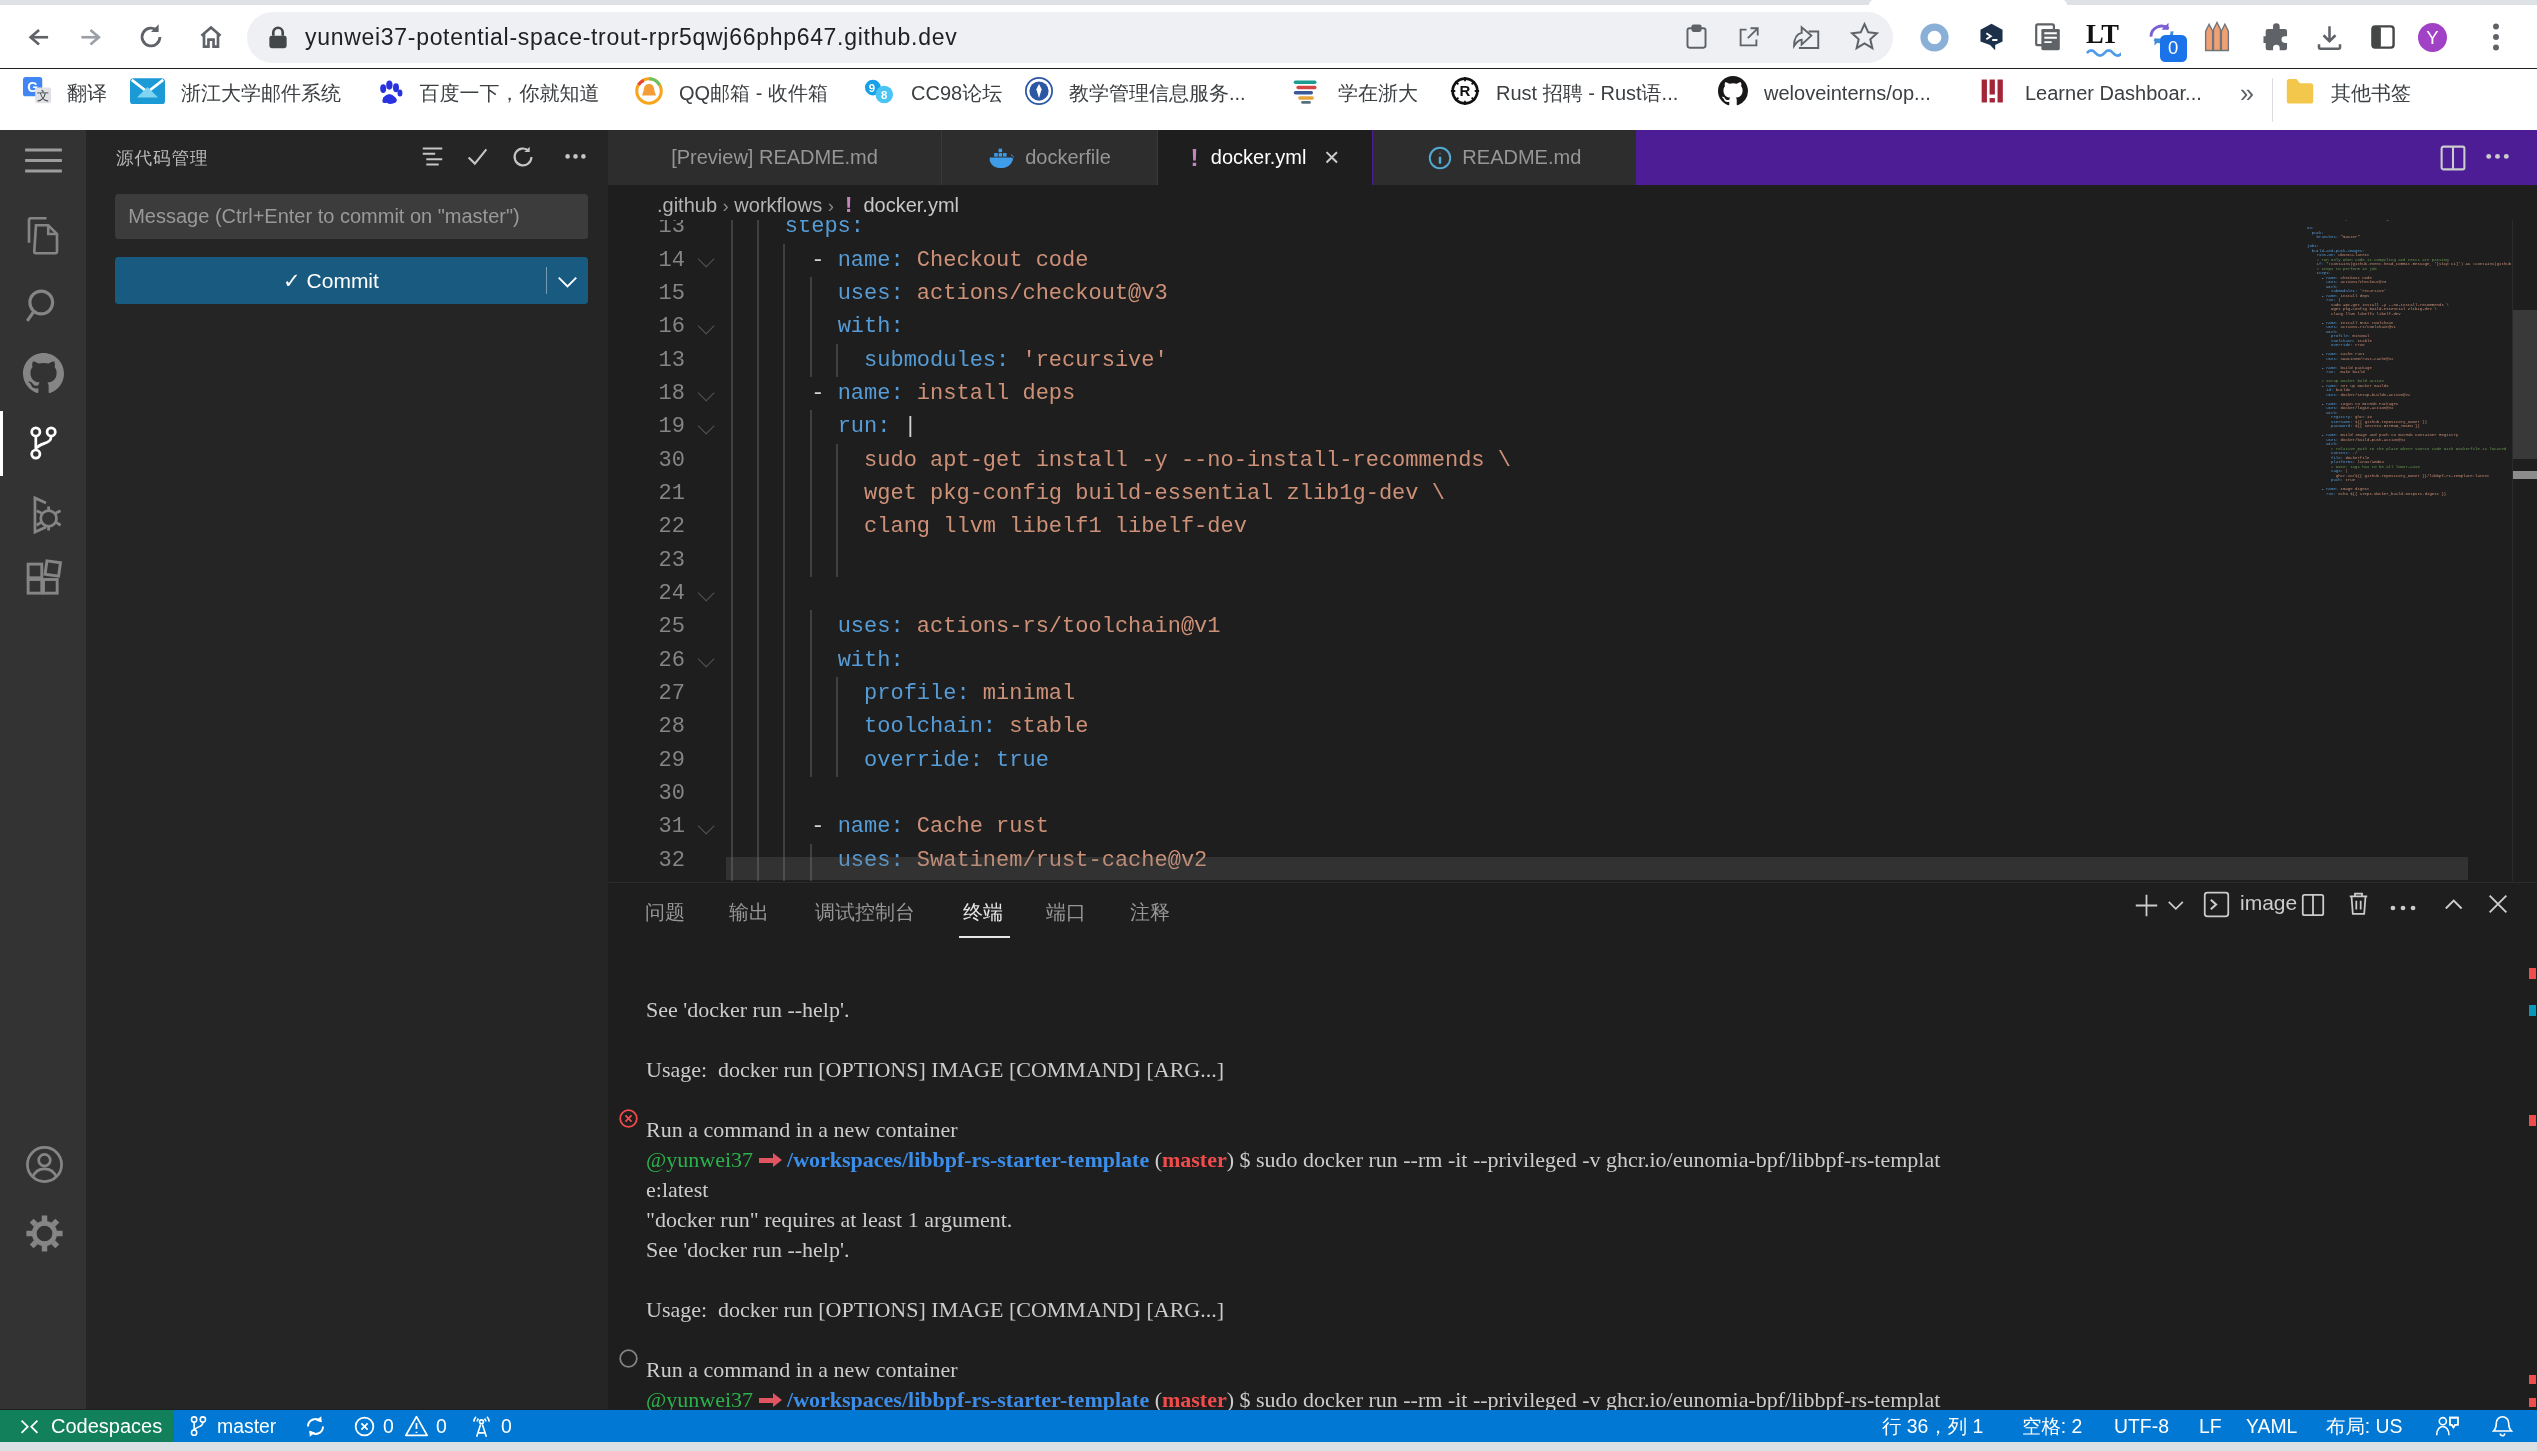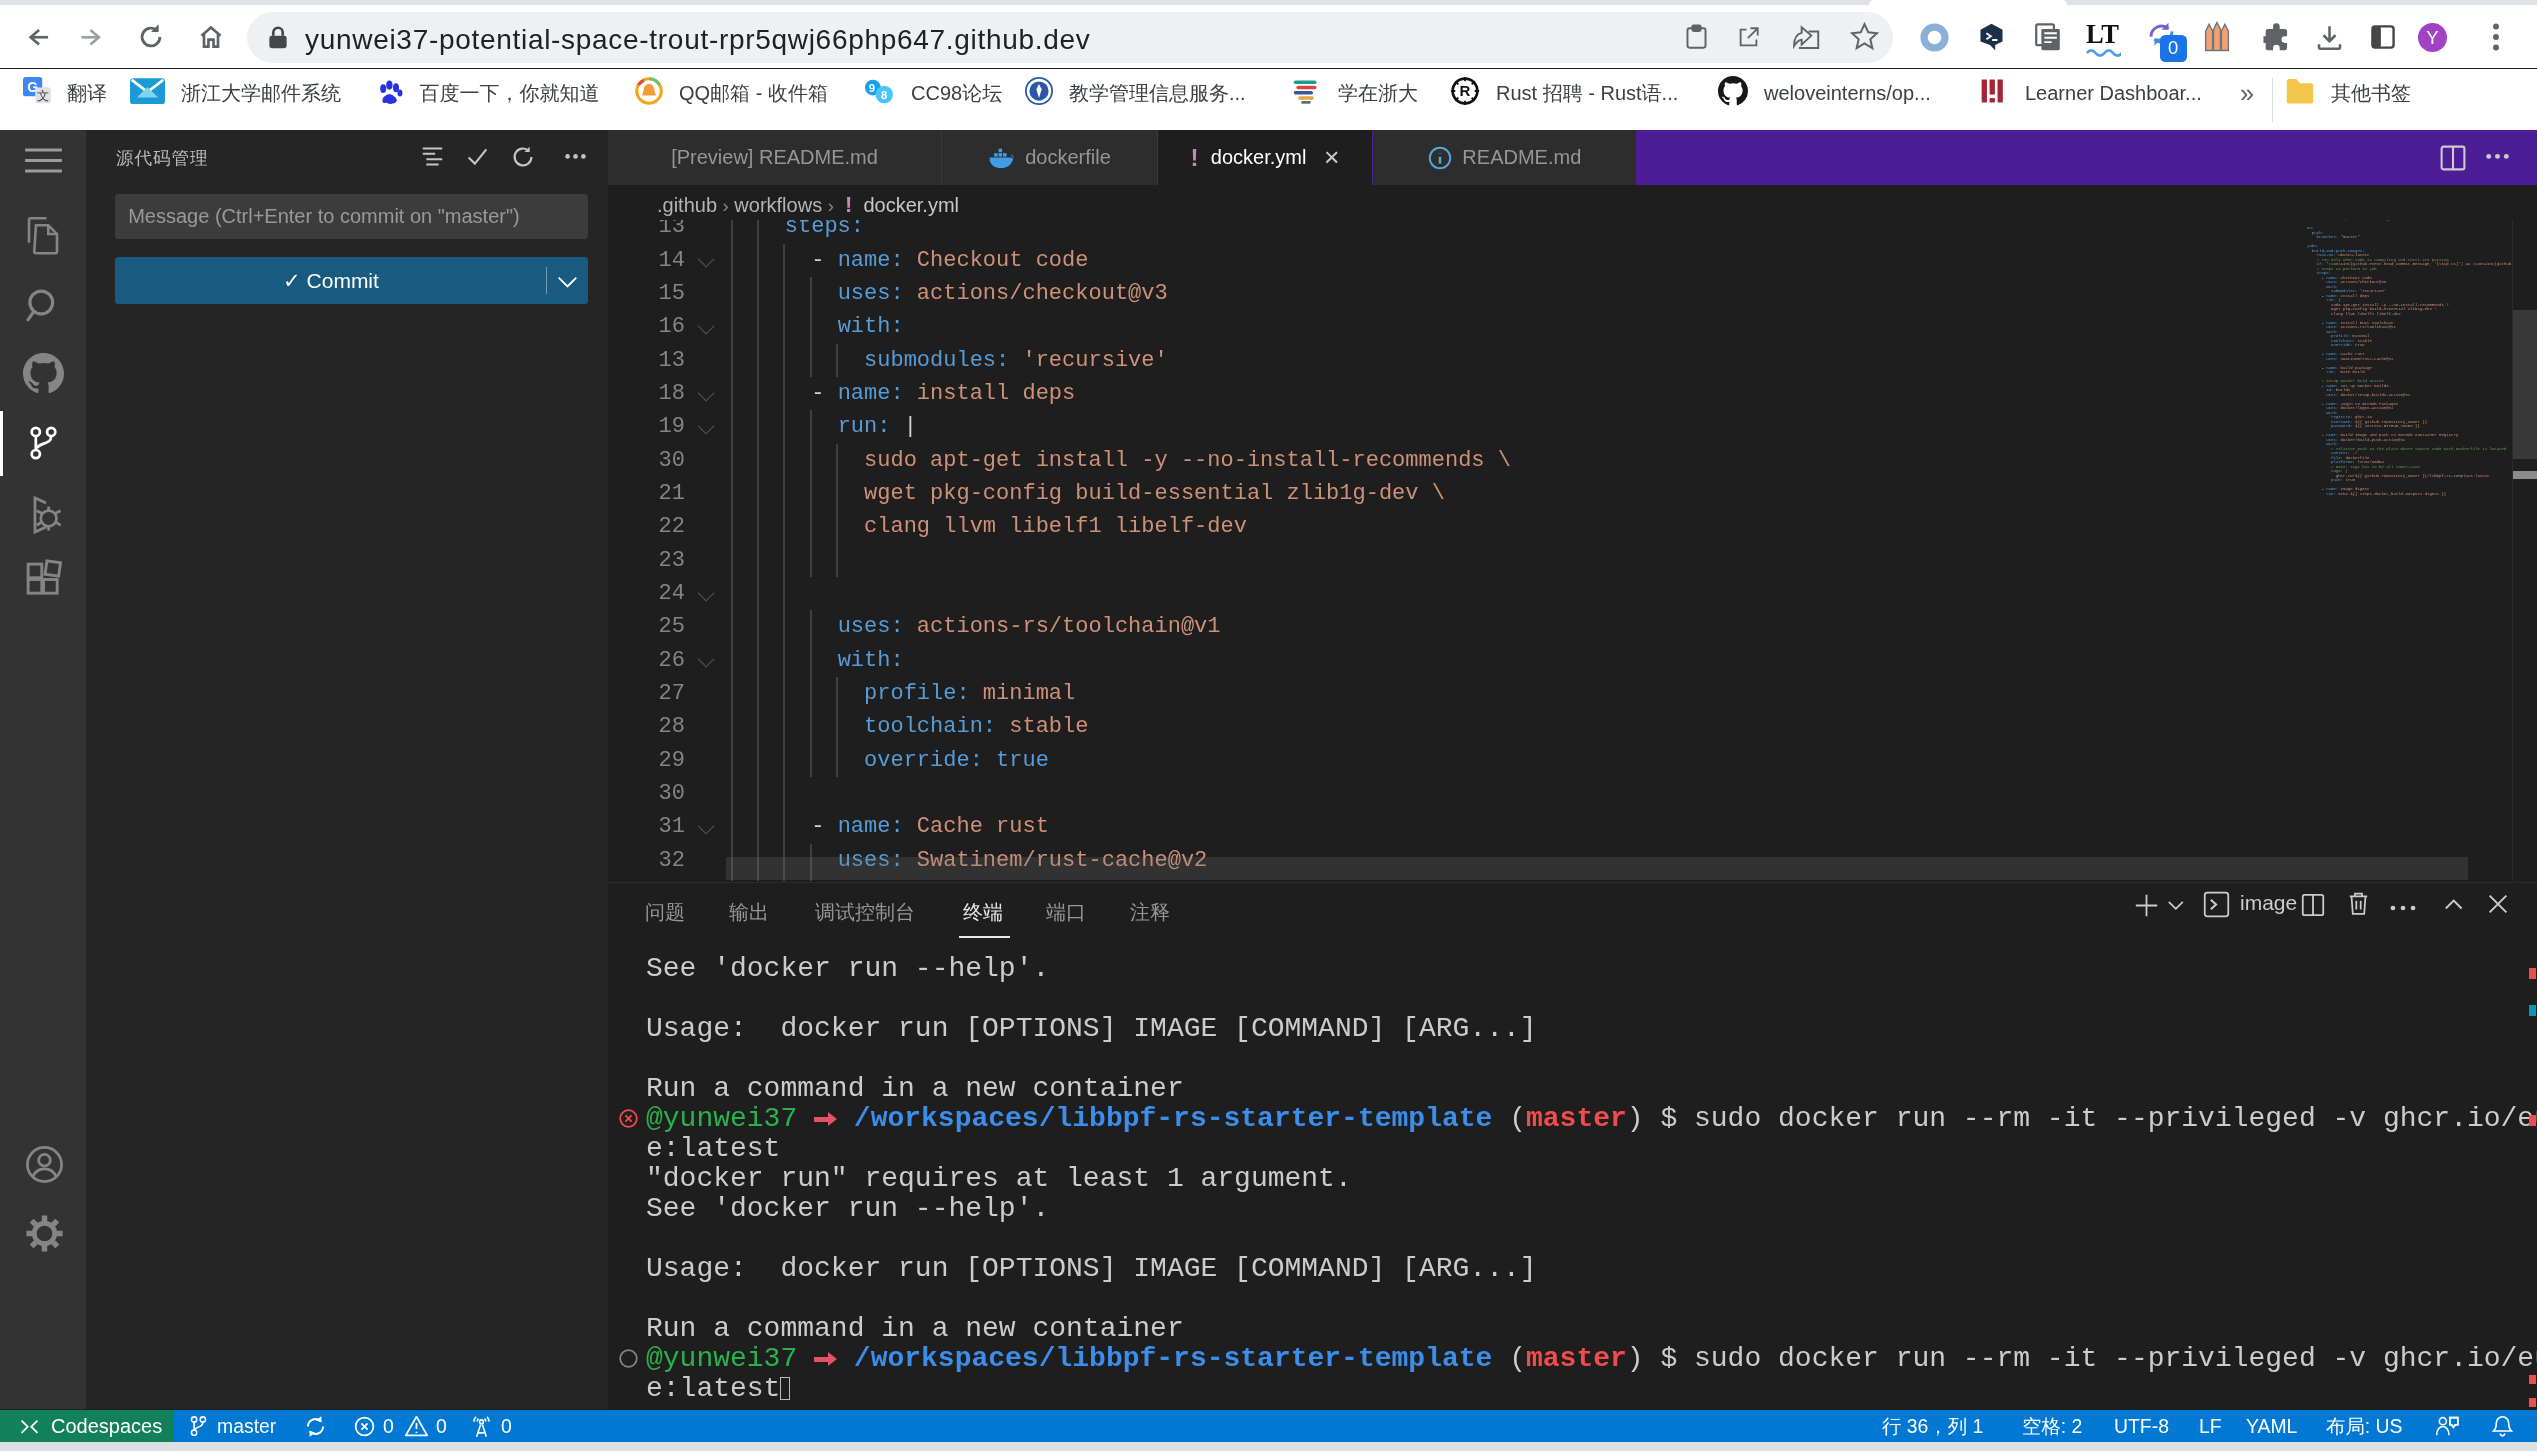--- a/index.html
+++ b/index.html
@@ -4,21 +4,21 @@
 <style>
 * { margin:0; padding:0; box-sizing:border-box; }
 html,body { width:2538px; height:1451px; overflow:hidden; background:#1e1e1e;
   font-family:"Liberation Sans", sans-serif; }
 .abs { position:absolute; }
 
 #topstrip { left:0; top:0; width:2538px; height:5.3px; background:#dee1e6; }
 #toolbar { left:0; top:5.3px; width:2538px; height:63px; background:#ffffff; }
 #bookmarks { left:0; top:69px; width:2538px; height:62px; background:#ffffff; }
 #pill { left:247px; top:11.5px; width:1646px; height:51px; border-radius:25.6px; background:#eef0f3; }
-.url { font-size:28px; color:#202124; letter-spacing:0.7px; }
+.url { font-size:23px; color:#202124; letter-spacing:0.7px; }
 .bm { position:absolute; top:69px; height:49px; display:flex; align-items:center; font-size:20px; color:#3c4043; white-space:nowrap; }
 .bm .ic { display:inline-block; margin-right:16px; }
 
 #vscode { left:0; top:130px; width:2538px; height:1279px; background:#1e1e1e; }
 #activitybar { left:0; top:130px; width:86px; height:1279px; background:#333333; }
 #sidebar { left:86px; top:130px; width:523px; height:1279px; background:#252526; }
 #tabsrow { left:608px; top:130px; width:1929px; height:55px; background:#4c1d95; }
 .tab { position:absolute; top:0; height:55px; display:flex; align-items:center; justify-content:center; font-size:20px; padding:0 10.6px; color:#969696; background:#2d2d2d; white-space:nowrap; }
 #breadcrumbs { left:608px; top:185px; width:1929px; height:35px; background:#1e1e1e; color:#a9a9a9; font-size:19.4px; }
 #editor { left:608px; top:220px; width:1929px; height:661px; background:#1e1e1e; overflow:hidden; }
@@ -27,21 +27,21 @@
 #bottomstrip { left:0; top:1442px; width:2538px; height:8.8px; background:#dbe0e5; }
 
 .cl { position:absolute; left:124px; height:34px; line-height:34px; font-family:"Liberation Mono", monospace; font-size:22px; color:#d4d4d4; white-space:pre; }
 .ln { position:absolute; left:0px; width:77px; height:34px; line-height:34px; text-align:right; font-family:"Liberation Mono", monospace; font-size:22px; color:#858585; }
 .k { color:#569cd6; }
 .v { color:#ce9178; }
 .w { color:#d4d4d4; }
 .guide { position:absolute; width:1.8px; background:#404040; }
 .fold { position:absolute; width:12.3px; height:12.3px; border-right:1.8px solid #555555; border-bottom:1.8px solid #555555; transform:rotate(45deg); }
 
-.tl { position:absolute; left:646px; height:30px; line-height:30px; font-family:Liberation Mono, monospace; font-size:28px; color:#cccccc; white-space:pre; }
+.tl { position:absolute; left:646px; height:30px; line-height:30px; font-family:Liberation Serif, serif; font-size:22px; color:#cccccc; white-space:pre;margin-top:41px; }
 .tg { color:#2bb24c; }
 .tb { color:#3b8eea; font-weight:bold; }
 .tr { color:#f14c4c; font-weight:bold; }
 .ptab { position:absolute; top:0; height:58px; line-height:58px; font-size:20px; color:#969696; }
 #minimap { font-family:"Liberation Mono", monospace; font-size:4px; line-height:4.5px; color:#d4d4d4; white-space:pre; }
 .arr { display:inline-block; width:23px; height:14px; position:relative; }
 .arr::before { content:""; position:absolute; left:0; top:5.3px; width:14px; height:4.4px; background:#e05561; }
 .arr::after { content:""; position:absolute; right:0; top:0; width:0; height:0; border-left:9.7px solid #e05561; border-top:7px solid transparent; border-bottom:7px solid transparent; }
 .mk { color:#569cd6; } .mv { color:#ce9178; } .mc { color:#6a9955; }
 </style>

